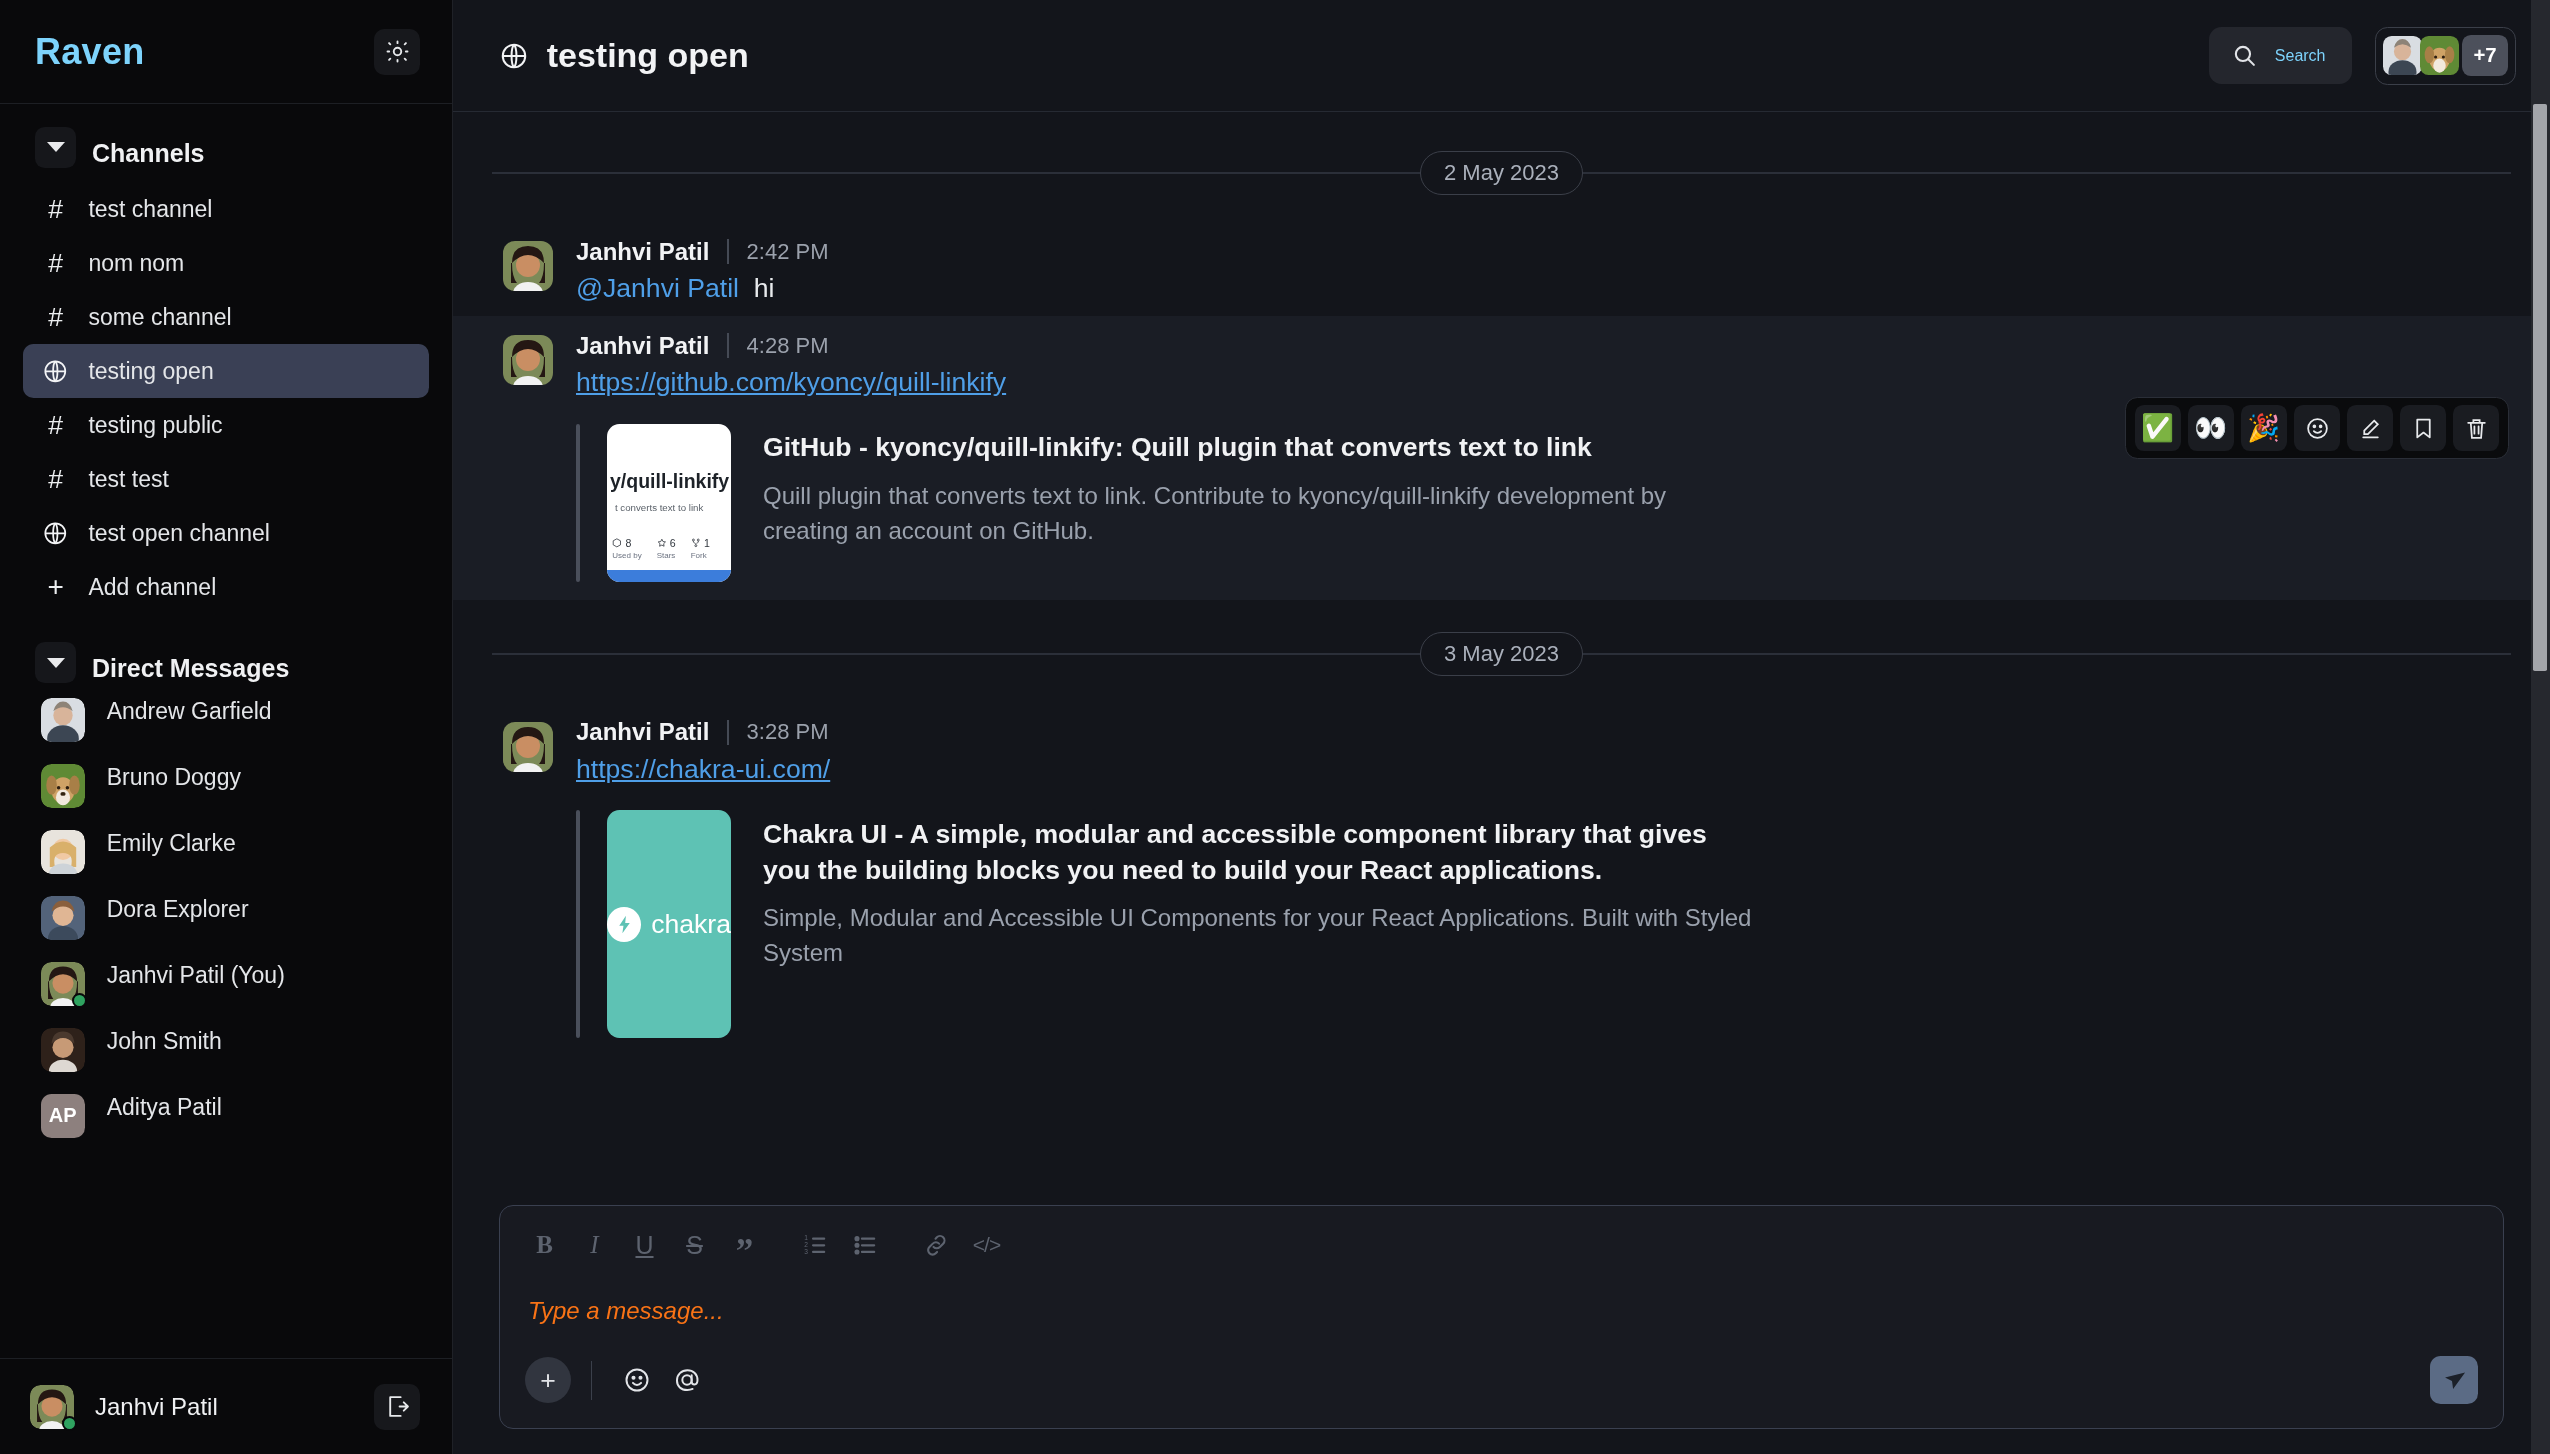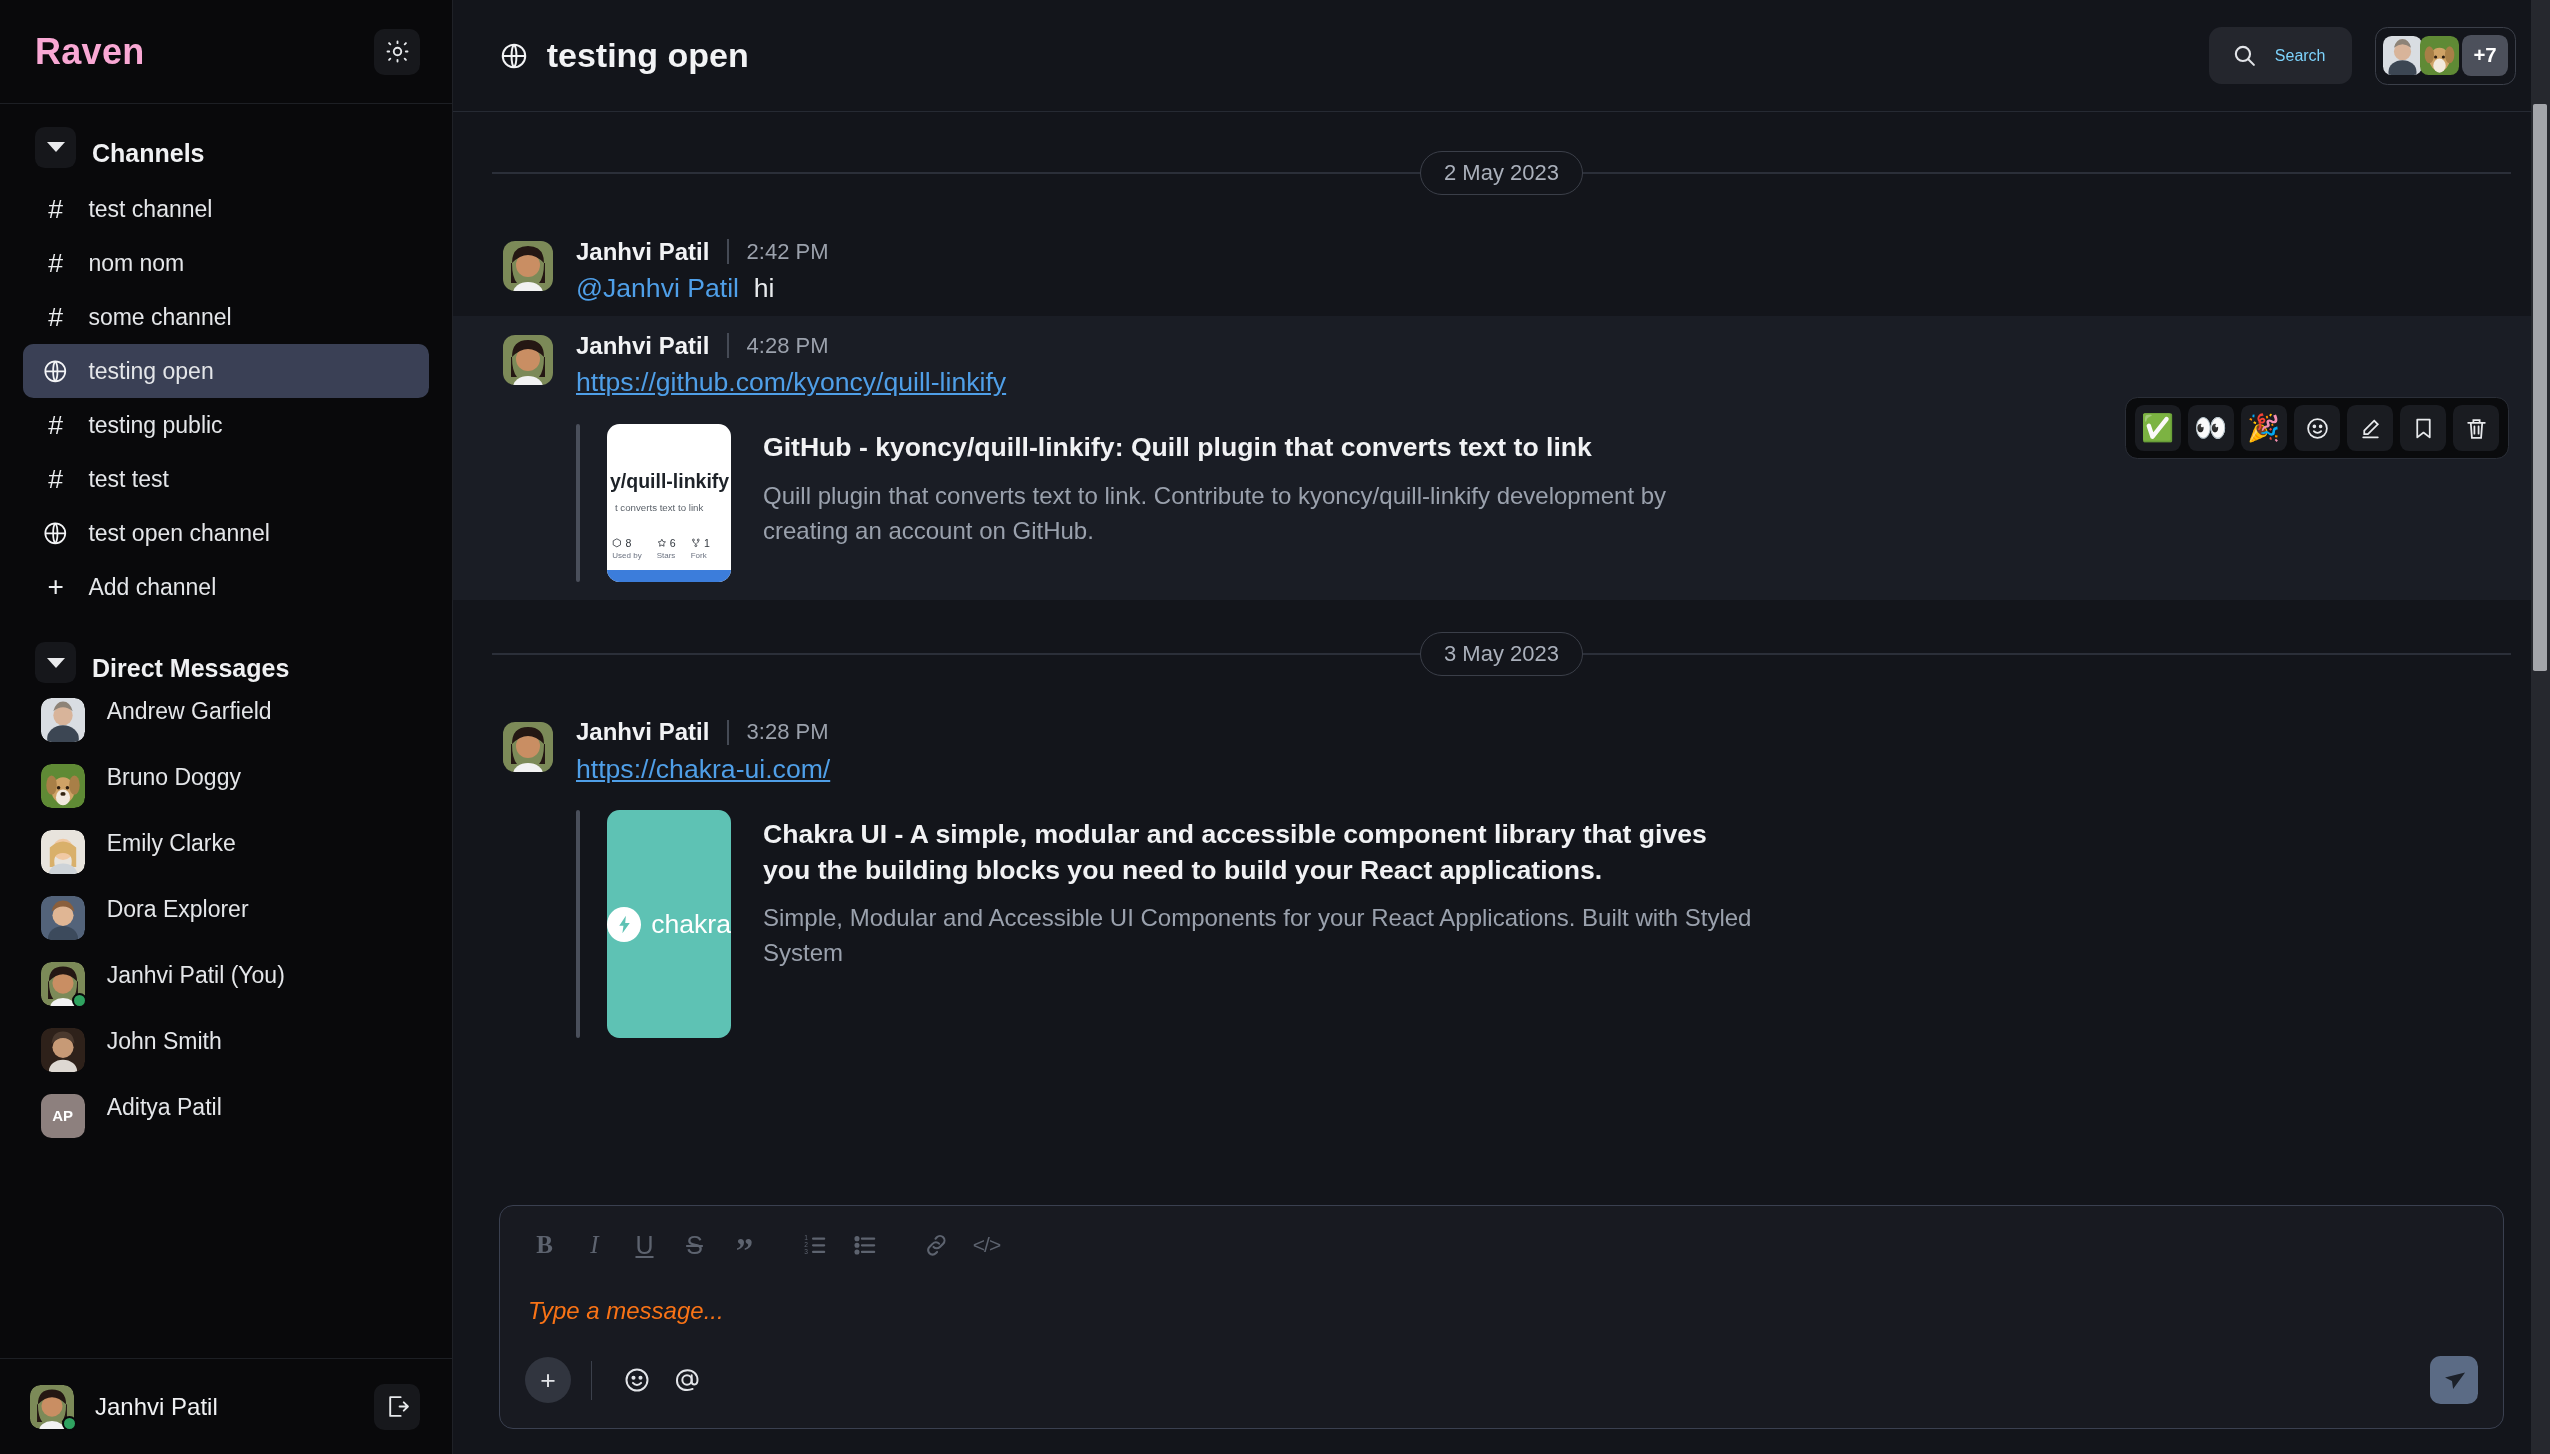--- a/index.html
+++ b/index.html
@@ -18,21 +18,21 @@
     border-right: 1.8px solid #1f2127;
     display: flex; flex-direction: column;
     flex: 0 0 453px;
   }
   .sb-head {
     height: 104px; flex: 0 0 104px;
     display: flex; align-items: center; justify-content: space-between;
     padding: 0 32px 0 35px;
     border-bottom: 1.8px solid #1d1f24;
   }
-  .brand { font-size: 36px; font-weight: 700; color: #f9a8d4; letter-spacing: 0.3px; }
+  .brand { font-size: 36px; font-weight: 700; color: #7dd3fc; letter-spacing: 0.3px; }
   .theme-btn {
     width: 46px; height: 46px; border-radius: 10.6px; background: #17181c;
     display: flex; align-items: center; justify-content: center;
   }
   .sb-scroll { flex: 1; overflow: hidden; padding-top: 14px; }
 
   .group-head {
     display: flex; align-items: flex-end; gap: 16px;
     padding: 8.9px 35px; margin-bottom: 5.3px;
   }
@@ -60,21 +60,21 @@
   }
   .av { width: 44px; height: 44px; border-radius: 10.6px; flex: 0 0 44px; position: relative; overflow: visible; }
   .av .pic { width: 100%; height: 100%; border-radius: 10.6px; display: block; }
   .dot {
     position: absolute; right: -2.7px; bottom: -2.7px;
     width: 15px; height: 15px; border-radius: 50%;
     background: #2fa360; border: 2.7px solid #09090b;
   }
   .initials {
     width: 100%; height: 100%; border-radius: 10.6px; background: #8d807e;
-    color: #fff; font-size: 15px; font-weight: 600;
+    color: #fff; font-size: 20px; font-weight: 600;
     display: flex; align-items: center; justify-content: center;
   }
   .settings-item { display: flex; align-items: center; gap: 19.5px; height: 58px; margin: 12.4px 23px 0; padding: 0 17.7px; border-radius: 10.6px; color: #e4e6e9; font-size: 23px; }
 
   .sb-foot {
     flex: 0 0 96px; height: 96px;
     border-top: 1.8px solid #1d1f24;
     display: flex; align-items: center; justify-content: space-between;
     padding: 0 32px 0 30px;
   }

